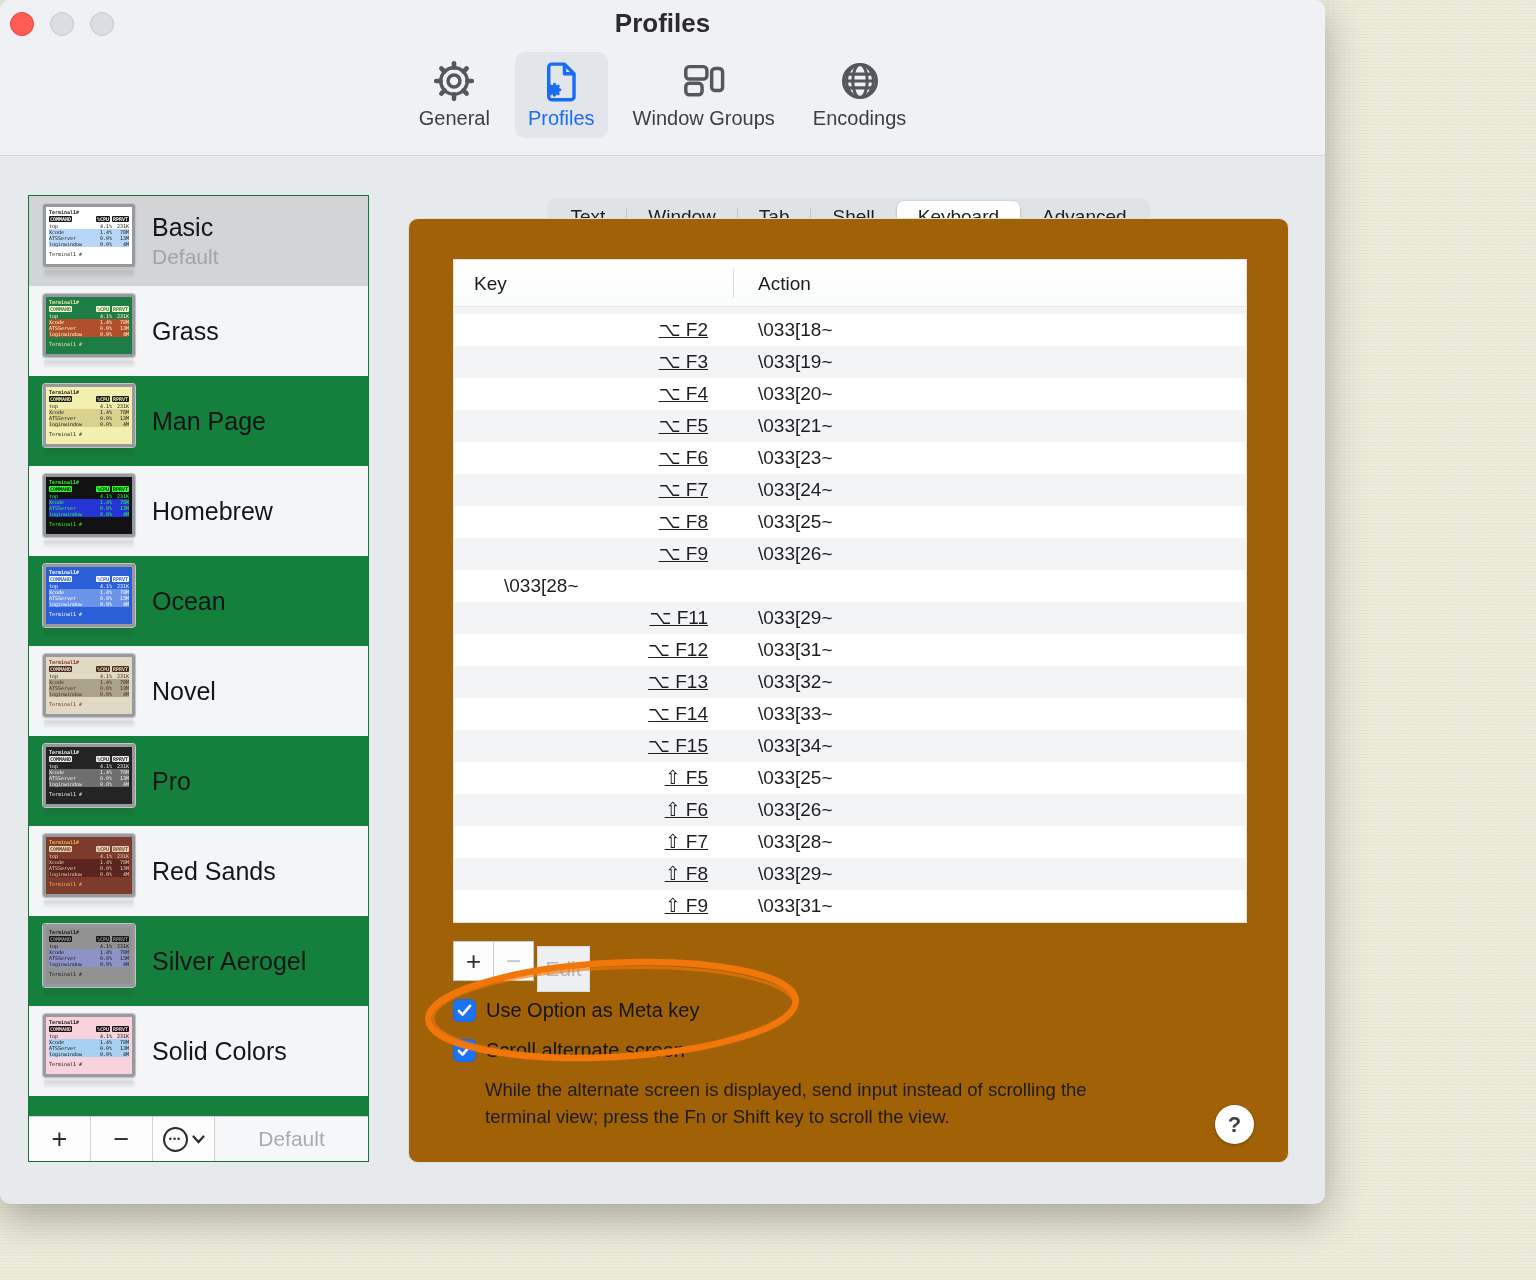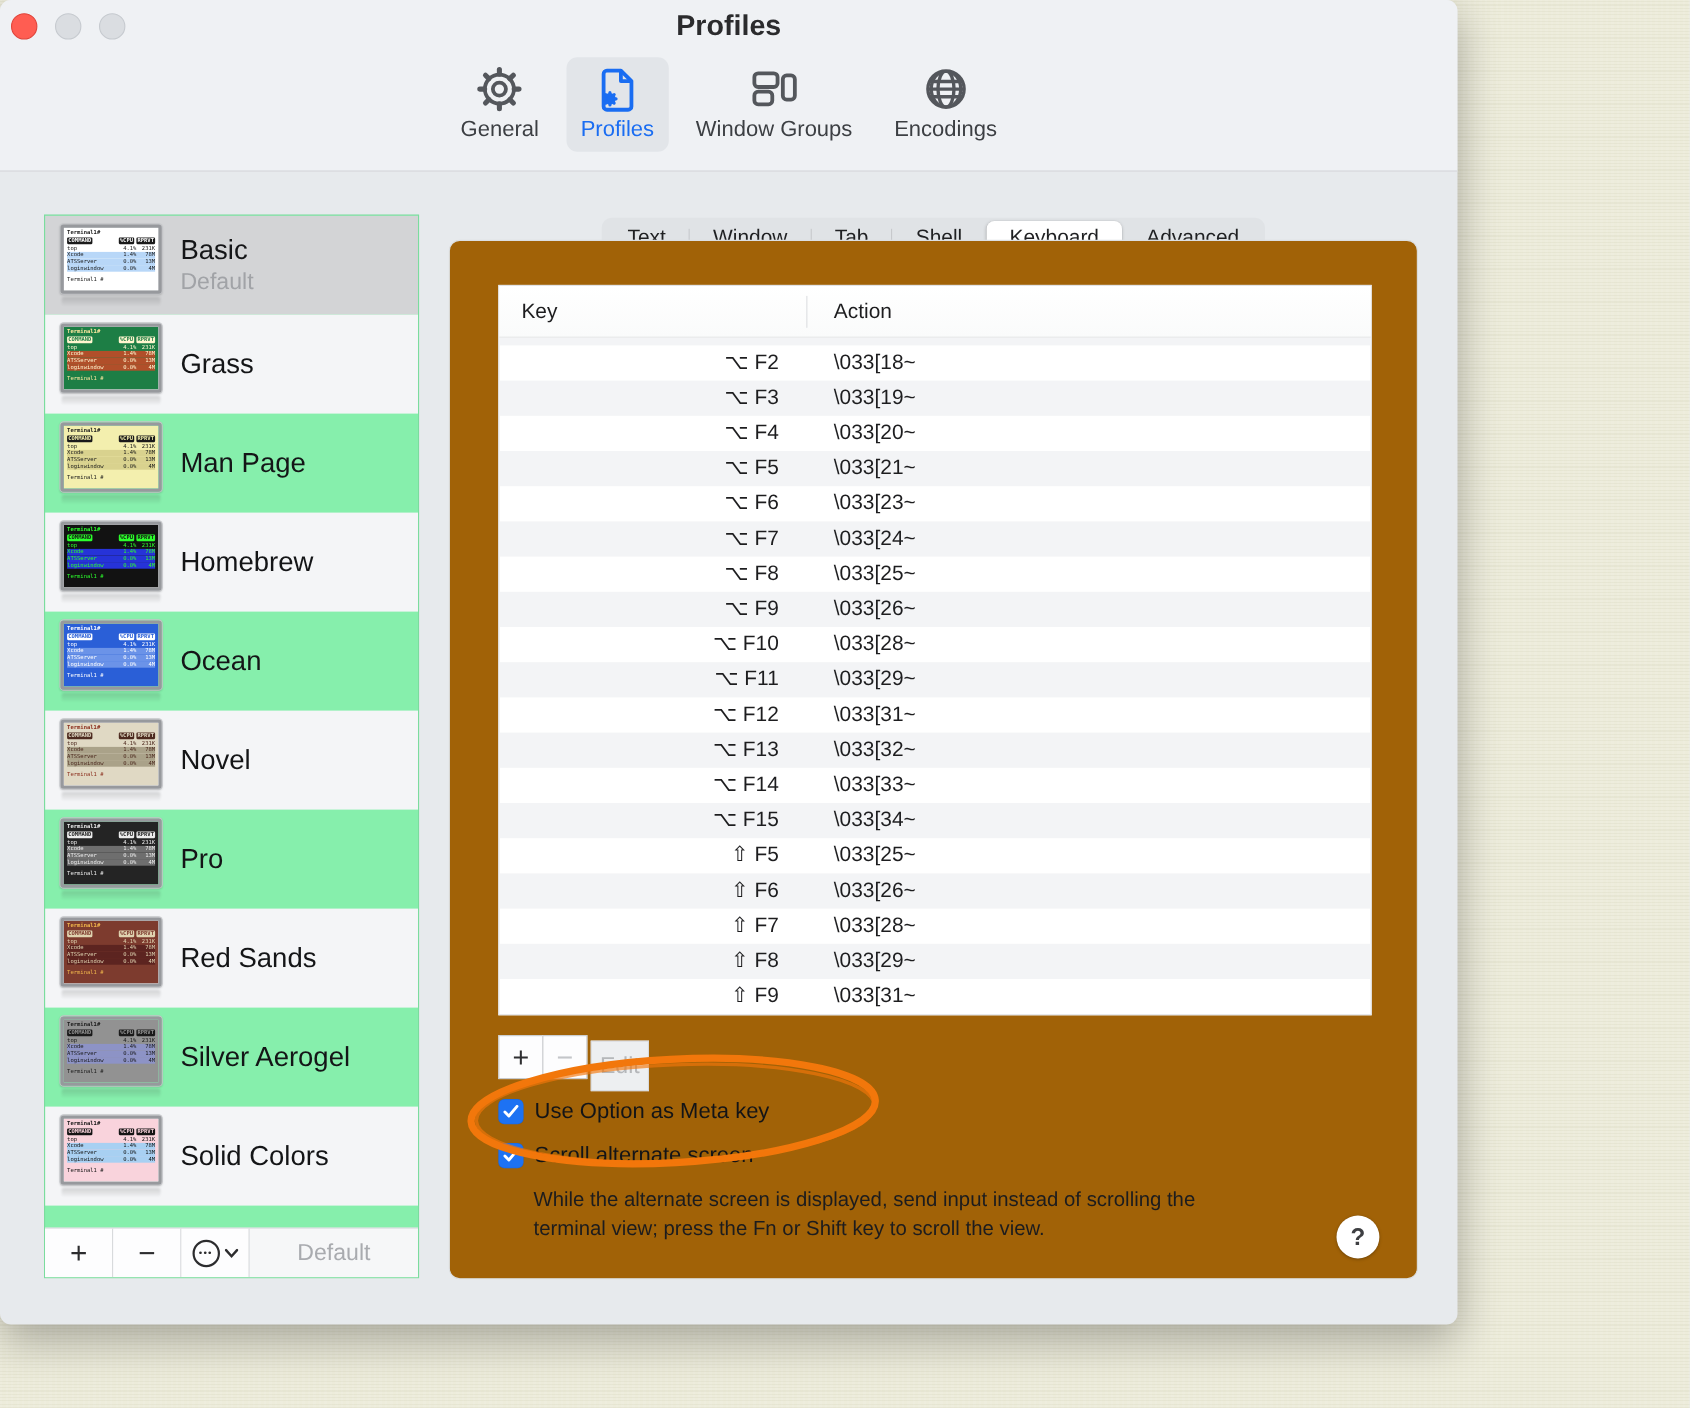--- a/index.html
+++ b/index.html
@@ -38,22 +38,22 @@
   .tool-item {
     display:flex; flex-direction:column; align-items:center;
     padding:6px 13px 8px; border-radius:10px; cursor:default;
   }
   .tool-item.selected { background:#e2e5e9; }
   .tool-item .tlabel { margin-top:3px; font-size:20px; color:#3c3f43; }
   .tool-item.selected .tlabel { color:#1a6df2; }
   .ticon { width:46px; height:46px; }
   
   .sidebar {
-    position:absolute; left:40px; top:195px; width:341px; height:967px;
-    background:#86efac; border:1px solid rgba(0,0,0,0.08);
+    position:absolute; left:28px; top:195px; width:341px; height:967px;
+    background:#15803d; border:1px solid rgba(0,0,0,0.08);
   }
   .profile-list { position:absolute; top:0; left:0; width:100%; height:922px; overflow:hidden; }
   .profile-row { height:90px; display:flex; align-items:center; padding-left:14px; }
   .profile-row:nth-child(even) { background:#f4f5f7; }
   .profile-row:first-child { background:#d3d4d6; }
   .thumb-wrap { width:92px; }
   .thumb-frame {
     width:92px; height:63px; border:3.5px solid #97999d; border-radius:3px;
     box-shadow:0 0 0 1px #c3c5c8, 0 1px 2px rgba(0,0,0,0.25); overflow:hidden;
   }
@@ -116,21 +116,21 @@
     position:absolute; left:44px; top:40px; width:794px;
     background:#ffffff; border:1px solid #e2e3e6;
   }
   .thead { position:relative; height:47px; background:linear-gradient(#ffffff,#fafbfb); border-bottom:1px solid #e4e5e7; }
   .th-key    { position:absolute; left:20px;  line-height:47px; font-size:19px; color:#1d1d1f; }
   .th-action { position:absolute; left:304px; line-height:47px; font-size:19px; color:#1d1d1f; }
   .th-div { position:absolute; left:279px; top:9px; height:29px; width:1px; background:#dddee1; }
   .tbody::before { content:""; display:block; height:7px; background:#f3f4f6; }
   .krow { display:flex; height:32px; line-height:32px; font-size:19px; color:#1d1d1f; }
   .krow:nth-child(even) { background:#f3f4f6; }
-  .kcell.key { width:254px; text-align:right; }
+  .kcell.key { width:254px; text-align:right;text-decoration:underline; }
   .kcell.action { margin-left:50px; }
   .btn-add, .btn-remove {
     position:absolute; width:41px; height:40px; background:#fdfdfe; border:1px solid #c8cacd;
     display:flex; align-items:center; justify-content:center; font-size:26px;
   }
   .btn-add { left:44px; top:722px; color:#2f2f31; }
   .btn-remove { left:84px; top:722px; color:#c4c6c9; }
   .btn-edit {
     position:absolute; left:128px; top:727px; width:53px; height:46px;
     background:#edeff1; border:1px solid #d9dbde;
@@ -728,21 +728,20 @@
             <div class="kcell key">⌥ F8</div>
             <div class="kcell action">\033[25~</div>
           </div>
 
           <div class="krow">
             <div class="kcell key">⌥ F9</div>
             <div class="kcell action">\033[26~</div>
           </div>
 
           <div class="krow">
-            <div class="kcell key">⌥ F10</div>
             <div class="kcell action">\033[28~</div>
           </div>
 
           <div class="krow">
             <div class="kcell key">⌥ F11</div>
             <div class="kcell action">\033[29~</div>
           </div>
 
           <div class="krow">
             <div class="kcell key">⌥ F12</div>

